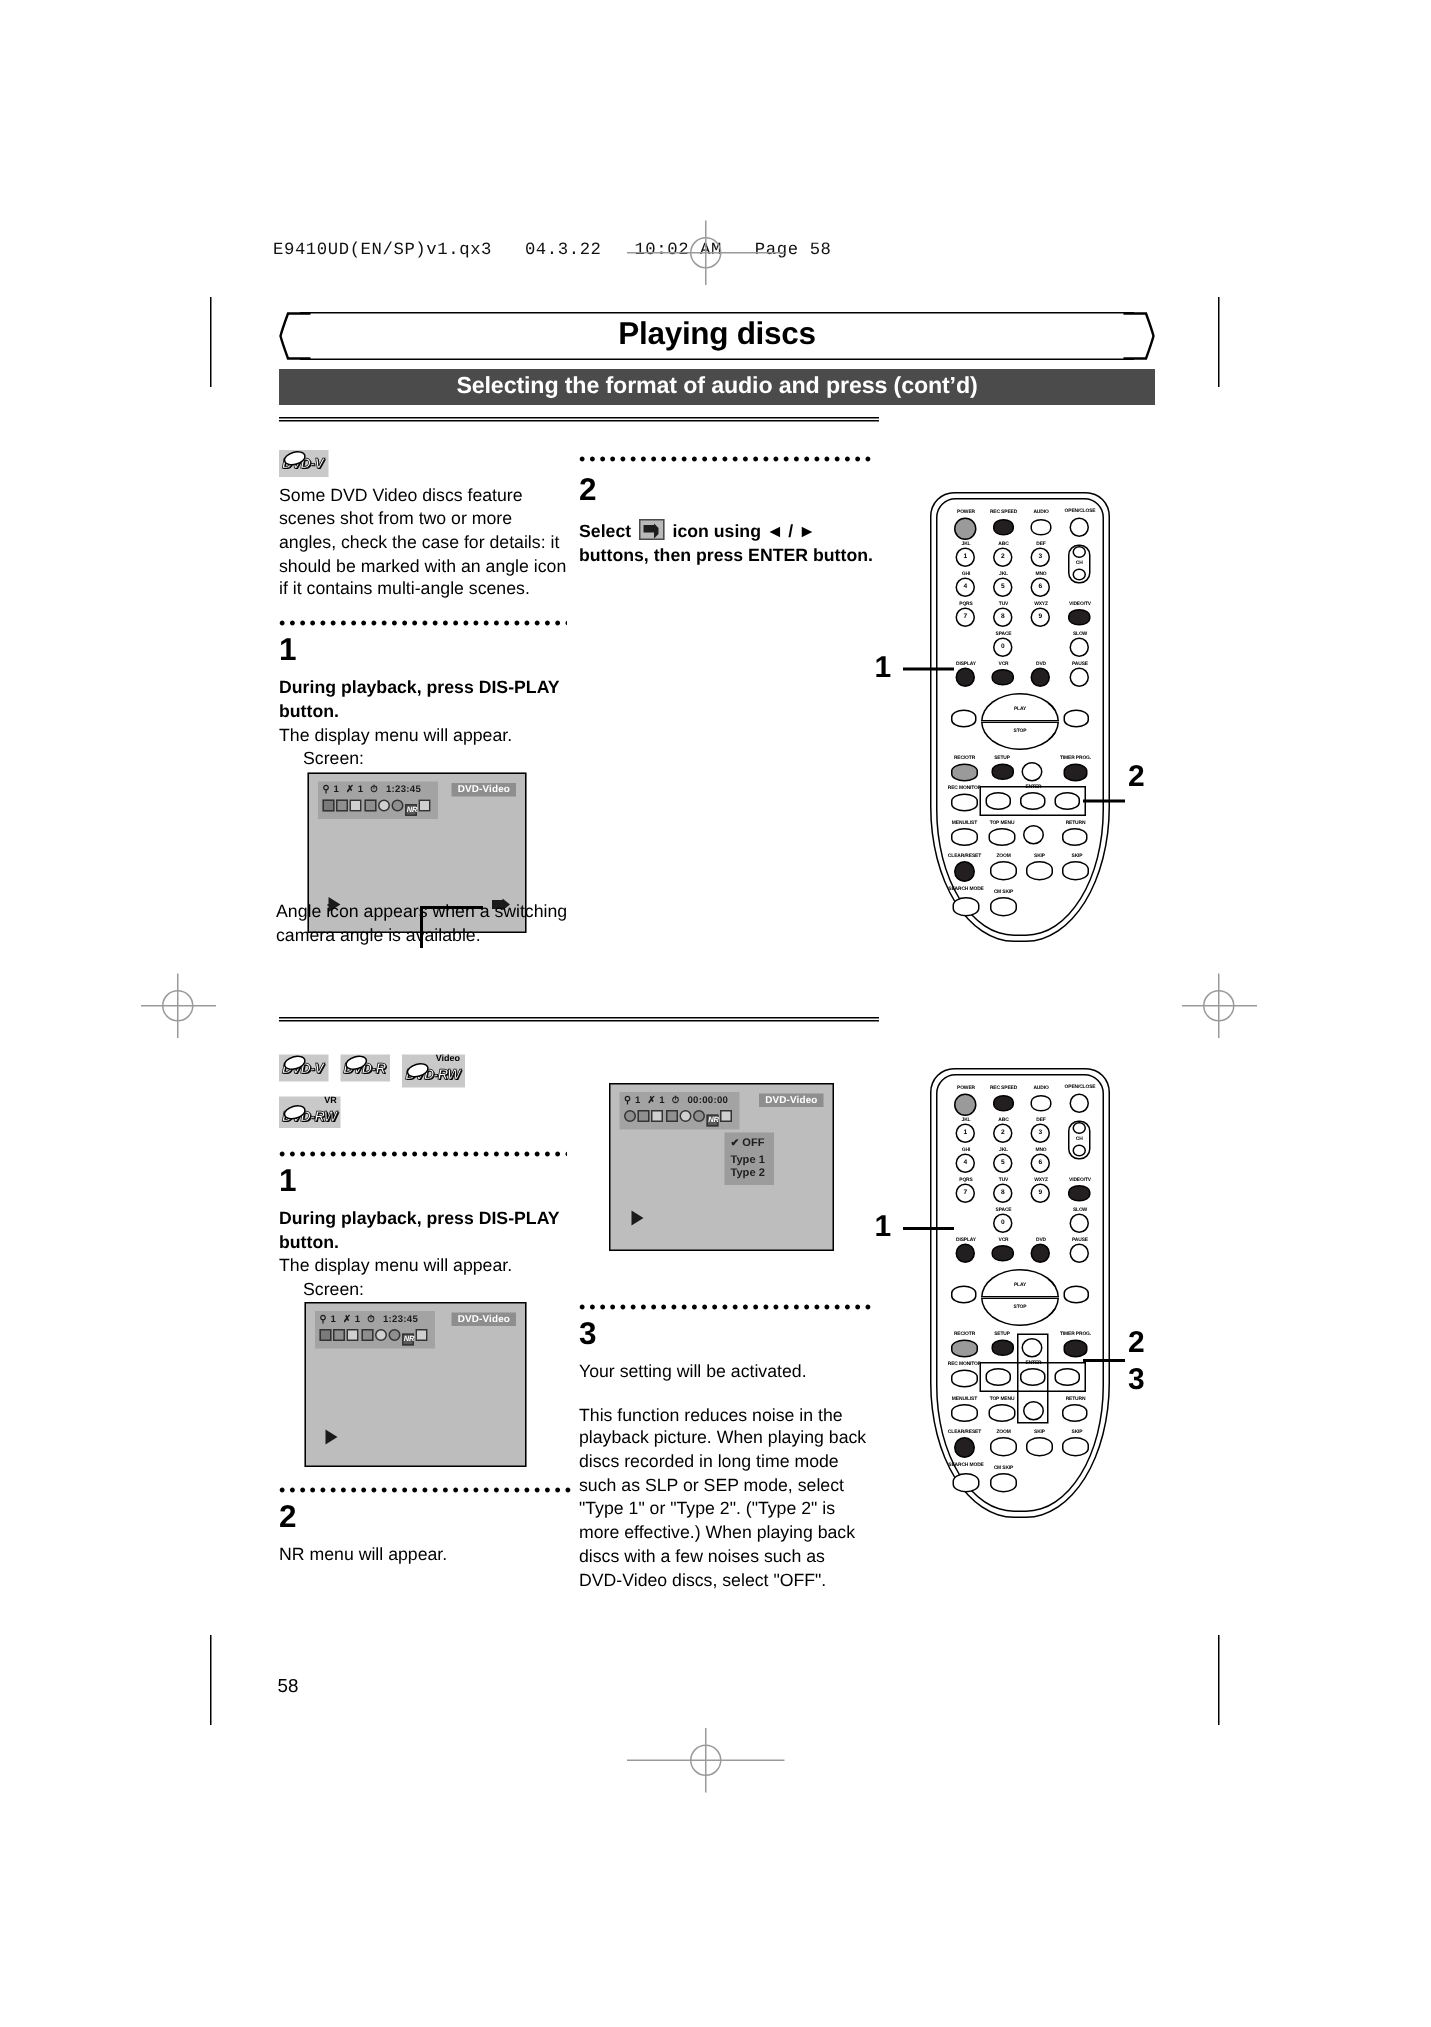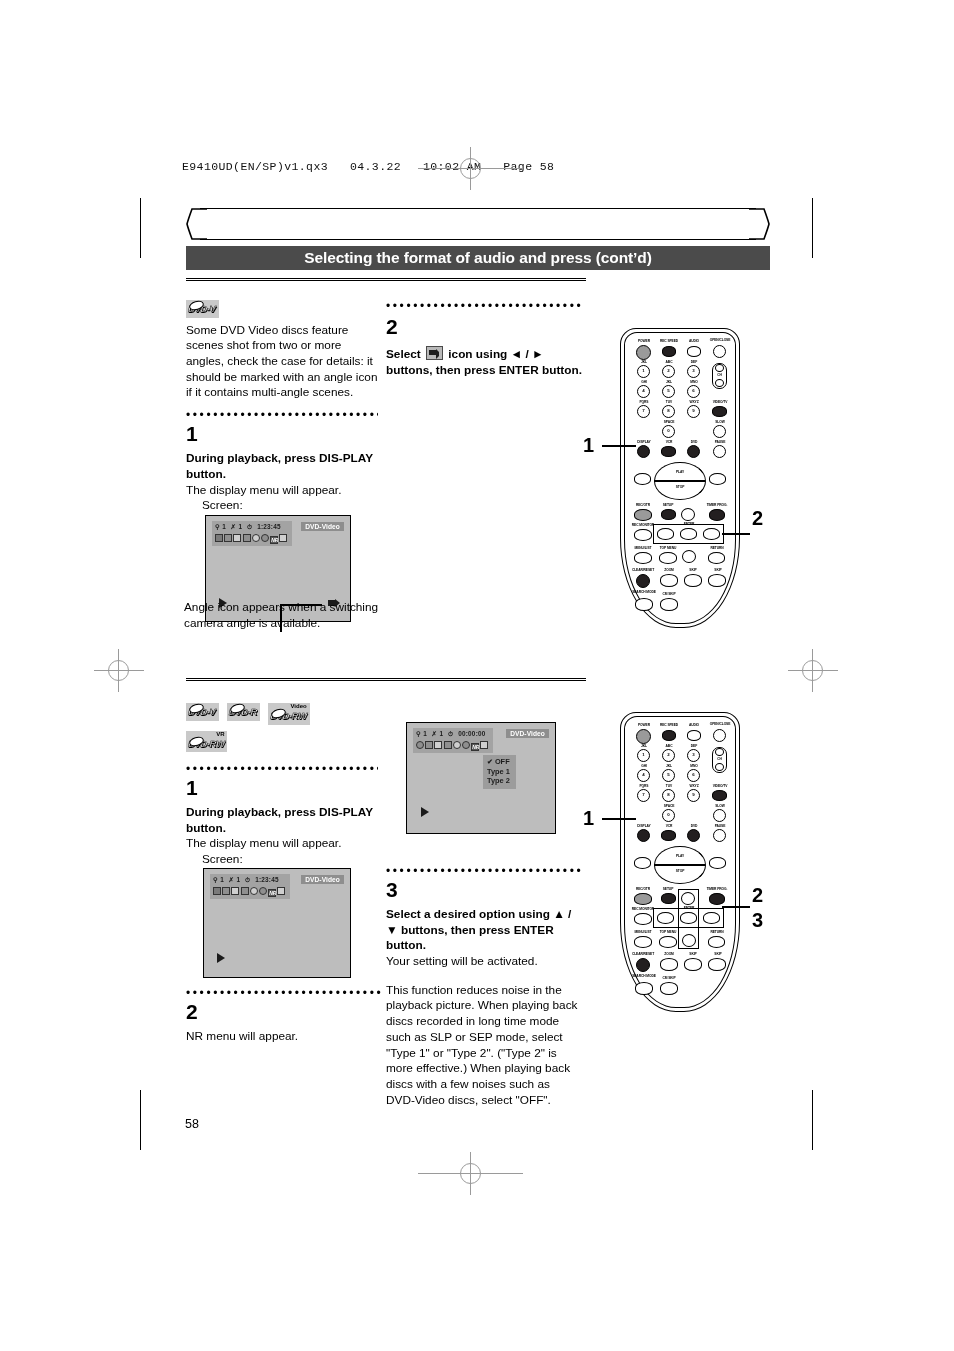--- a/index.html
+++ b/index.html
@@ -127,20 +127,21 @@
 <div class="cropline" style="left:812px;top:1090px;width:1.4px;height:60px;"></div>
 
 <div class="banner">
   <svg class="ltip" viewBox="0 0 22 32" preserveAspectRatio="none">
     <path d="M21 1 L6 1 C6 1 2 12 1 16 C2 20 6 31 6 31 L21 31" fill="none" stroke="#000" stroke-width="1.6"></path>
   </svg>
   <div class="bar"></div>
   <svg class="rtip" viewBox="0 0 22 32" preserveAspectRatio="none">
     <path d="M1 1 L16 1 C16 1 20 12 21 16 C20 20 16 31 16 31 L1 31" fill="none" stroke="#000" stroke-width="1.6"></path>
   </svg>
+  <h1>Playing discs</h1>
 </div>
 
 <div class="subbanner">
   <span>Selecting the format of audio and press (cont’d)</span>
 </div>
 
 <div class="sect" style="left:186px;top:276px;">
   <div class="rule"></div>
 </div>
 
@@ -255,21 +256,20 @@
     <div class="sel">OFF</div>
     <div>Type 1</div>
     <div>Type 2</div>
   </div>
   <div class="playtri" style="left:14px;bottom:16px;"></div>
 </div>
 
 <div class="col" style="left:386px;top:868px;width:196px;">
   <div class="dots">•••••••••••••••••••••••••••••</div>
   <div class="stepnum">3</div>
-  <p class="bold" style="margin-top:5px;">Select a desired option using ▲ / ▼ buttons, then press ENTER button.</p>
   <p>Your setting will be activated.</p>
   <p style="margin-top:13px;">This function reduces noise in the playback picture. When playing back discs recorded in long time mode such as SLP or SEP mode, select "Type 1" or "Type 2". ("Type 2" is more effective.) When playing back discs with a few noises such as DVD-Video discs, select "OFF".</p>
 </div>
 
 <div class="remote" style="left:620px;top:328px;">
   <div class="rbody"></div>
   <div class="rbody2"></div>
 
   <div class="lbl" style="left:12px;top:12px;width:24px;">POWER</div>
   <div class="btn gray" style="left:16px;top:17px;width:15px;height:15px;"></div>

